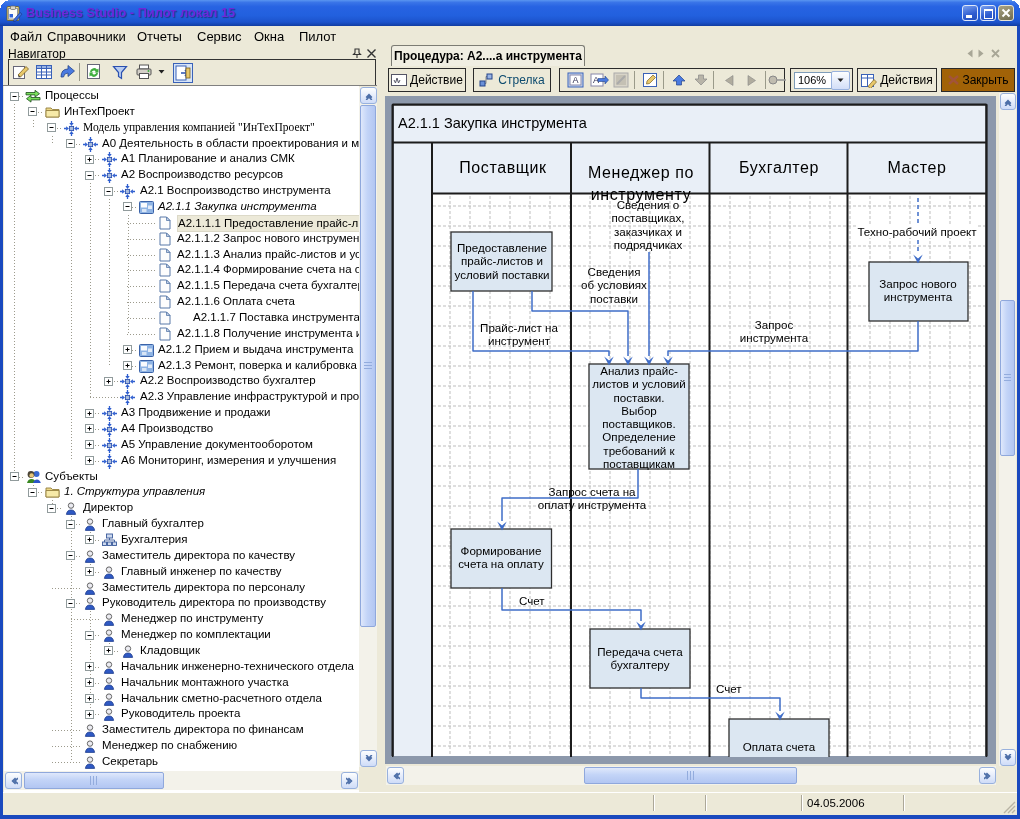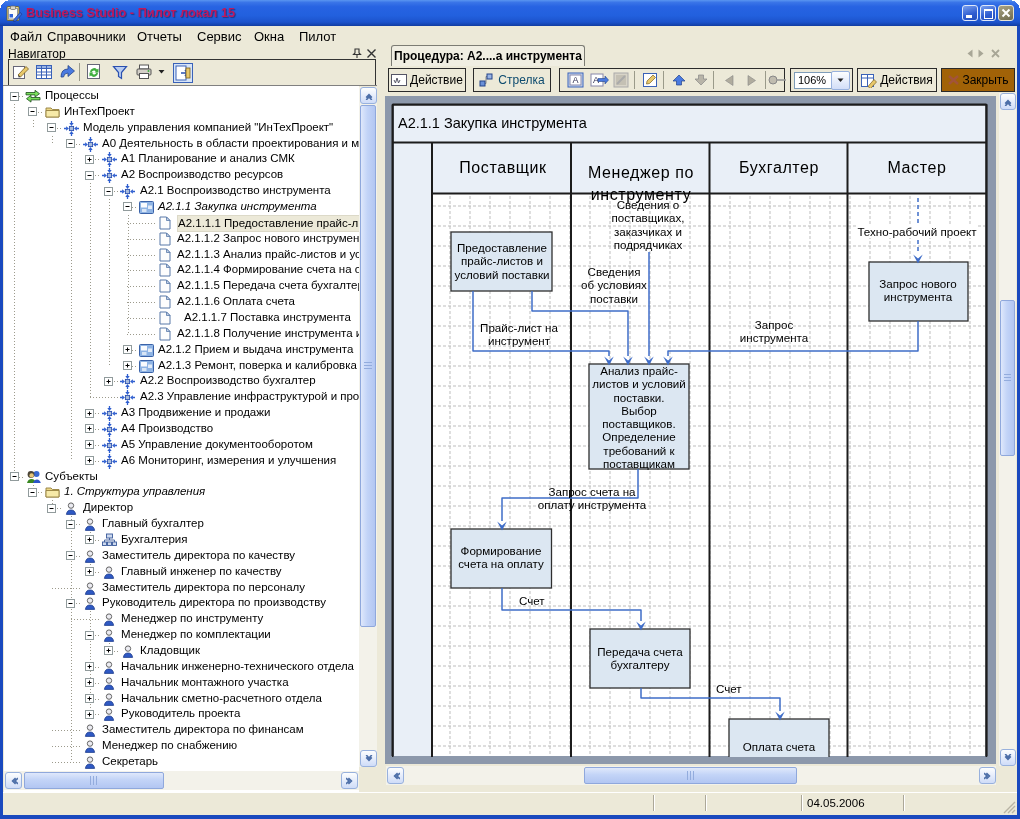--- a/index.html
+++ b/index.html
@@ -23,21 +23,21 @@
 <div class="abs" style="left:1017px;top:26px;width:3px;height:790px;background:#1a49be"></div>
 <div class="abs" style="left:0;top:814px;width:1020px;height:5px;background:#1a49be"></div>
 
 <svg class="abs" style="left:6px;top:5px" width="17" height="17" viewBox="0 0 17 17">
     <rect x="1" y="1.5" width="12" height="14" rx="1" fill="#e8d88c" stroke="#6a5a20" stroke-width="0.8"></rect>
     <rect x="2.5" y="3.5" width="9" height="10.5" fill="#fbfbf8" stroke="#999"></rect>
     <rect x="4.5" y="1" width="5" height="3.5" rx="1" fill="#d8d4c8" stroke="#666" stroke-width="0.7"></rect>
     <rect x="3.5" y="9" width="3.5" height="3.5" fill="#2e62d8"></rect>
     <path d="M8 14.5 L14 7.5 l2 1.6 L10 16 l-2.5 0.8 z" fill="#3a6ee0" stroke="#1a3a90" stroke-width="0.7"></path>
   </svg>
-<div class="abs" style="left:26px;top:5px;font-size:12.8px;font-weight:bold;color:#be185d;text-shadow:1px 1px 1px #1a3a8a">Business Studio - Пилот локал 15</div>
+<div class="abs" style="left:26px;top:5px;font-size:12.8px;font-weight:bold;color:#6d28d9;text-shadow:1px 1px 1px #1a3a8a">Business Studio - Пилот локал 15</div>
 <div class="abs" style="left:962px;top:5px;width:16px;height:16px;border-radius:3px;background:linear-gradient(160deg,#7aa0ee,#2e5cd0 60%,#2450bc);border:1px solid #dfe8fa;box-sizing:border-box">
     <div style="position:absolute;left:3px;bottom:2.5px;width:6px;height:2.5px;background:#fff"></div>
   </div>
 <div class="abs" style="left:980px;top:5px;width:16px;height:16px;border-radius:3px;background:linear-gradient(160deg,#7aa0ee,#2e5cd0 60%,#2450bc);border:1px solid #dfe8fa;box-sizing:border-box">
     <div style="position:absolute;left:3px;top:3px;width:7px;height:6.5px;border:1.6px solid #fff;border-top-width:2.4px"></div>
   </div>
 <div class="abs" style="left:998px;top:5px;width:16px;height:16px;border-radius:3px;background:linear-gradient(160deg,#a8a284,#817c5e 70%,#6e6a50);border:1px solid #e8e4d4;box-sizing:border-box"><svg width="10" height="10" viewBox="0 0 10 10" style="margin:2px">
       <path d="M1.5 1.5 L8.5 8.5 M8.5 1.5 L1.5 8.5" stroke="#fff" stroke-width="2"></path>
     </svg></div>
 
@@ -136,21 +136,21 @@
 <div class="dh" style="left:57px;top:128px;width:6px"></div>
 <svg style="position:absolute;left:47px;top:123px" width="9" height="9" viewBox="0 0 9 9">
         <rect x="0.5" y="0.5" width="8" height="8" fill="#fff" stroke="#919b9c"></rect>
         <rect x="2.5" y="4" width="4" height="1" fill="#000"></rect>
       </svg>
 <svg style="position:absolute;left:64px;top:121px" width="15" height="15" viewBox="0 0 15 15">
 <rect x="5.4" y="5.4" width="4.2" height="4.2" fill="#a8bcdc" stroke="#2c50b0" stroke-width="0.9"></rect>
 <path d="M5.3 2.1 h4.4 l-2.2 2.8 z M5.3 12.9 h4.4 l-2.2 -2.8 z M2.1 5.3 v4.4 l2.8 -2.2 z M12.9 5.3 v4.4 l-2.8 -2.2 z" fill="#2f5fd0"></path>
 <path d="M7.5 0 v2.1 M7.5 15 v-2.1 M0 7.5 h2.1 M15 7.5 h-2.1" stroke="#2f5fd0" stroke-width="1.3"></path>
 </svg>
-<div class="trow" style="left:83px;top:120px;">Модель управления компанией "ИнТехПроект"</div>
+<div class="trow" style="left:83px;top:120px;font-family:Liberation Serif, serif;">Модель управления компанией "ИнТехПроект"</div>
 <div class="dh" style="left:76px;top:144px;width:6px"></div>
 <svg style="position:absolute;left:66px;top:139px" width="9" height="9" viewBox="0 0 9 9">
         <rect x="0.5" y="0.5" width="8" height="8" fill="#fff" stroke="#919b9c"></rect>
         <rect x="2.5" y="4" width="4" height="1" fill="#000"></rect>
       </svg>
 <svg style="position:absolute;left:83px;top:137px" width="15" height="15" viewBox="0 0 15 15">
 <rect x="5.4" y="5.4" width="4.2" height="4.2" fill="#a8bcdc" stroke="#2c50b0" stroke-width="0.9"></rect>
 <path d="M5.3 2.1 h4.4 l-2.2 2.8 z M5.3 12.9 h4.4 l-2.2 -2.8 z M2.1 5.3 v4.4 l2.8 -2.2 z M12.9 5.3 v4.4 l-2.8 -2.2 z" fill="#2f5fd0"></path>
 <path d="M7.5 0 v2.1 M7.5 15 v-2.1 M0 7.5 h2.1 M15 7.5 h-2.1" stroke="#2f5fd0" stroke-width="1.3"></path>
 </svg>
@@ -235,21 +235,21 @@
 <svg style="position:absolute;left:159px;top:295px" width="12" height="14" viewBox="0 0 12 14">
 <path d="M1 1 h6.5 L11 4.5 V13 H1 z" fill="#fdfdfd" stroke="#5878a8" stroke-width="1"></path>
 <path d="M7.5 1 L11 4.5 H7.5 z" fill="#c8d4e8" stroke="#5878a8" stroke-width="0.8"></path>
 </svg>
 <div class="trow" style="left:177px;top:294px;">А2.1.1.6 Оплата счета</div>
 <div class="dh" style="left:127px;top:318px;width:30px"></div>
 <svg style="position:absolute;left:159px;top:311px" width="12" height="14" viewBox="0 0 12 14">
 <path d="M1 1 h6.5 L11 4.5 V13 H1 z" fill="#fdfdfd" stroke="#5878a8" stroke-width="1"></path>
 <path d="M7.5 1 L11 4.5 H7.5 z" fill="#c8d4e8" stroke="#5878a8" stroke-width="0.8"></path>
 </svg>
-<div class="trow" style="left:184px;top:310px;">А2.1.1.7 Поставка инструмента</div>
+<div class="trow" style="left:193px;top:310px;">А2.1.1.7 Поставка инструмента</div>
 <div class="dh" style="left:127px;top:334px;width:30px"></div>
 <svg style="position:absolute;left:159px;top:327px" width="12" height="14" viewBox="0 0 12 14">
 <path d="M1 1 h6.5 L11 4.5 V13 H1 z" fill="#fdfdfd" stroke="#5878a8" stroke-width="1"></path>
 <path d="M7.5 1 L11 4.5 H7.5 z" fill="#c8d4e8" stroke="#5878a8" stroke-width="0.8"></path>
 </svg>
 <div class="trow" style="left:177px;top:326px;">А2.1.1.8 Получение инструмента и оприходование</div>
 <div class="dh" style="left:132px;top:350px;width:6px"></div>
 <svg style="position:absolute;left:123px;top:345px" width="9" height="9" viewBox="0 0 9 9">
         <rect x="0.5" y="0.5" width="8" height="8" fill="#fff" stroke="#919b9c"></rect>
         <rect x="2.5" y="4" width="4" height="1" fill="#000"></rect>

